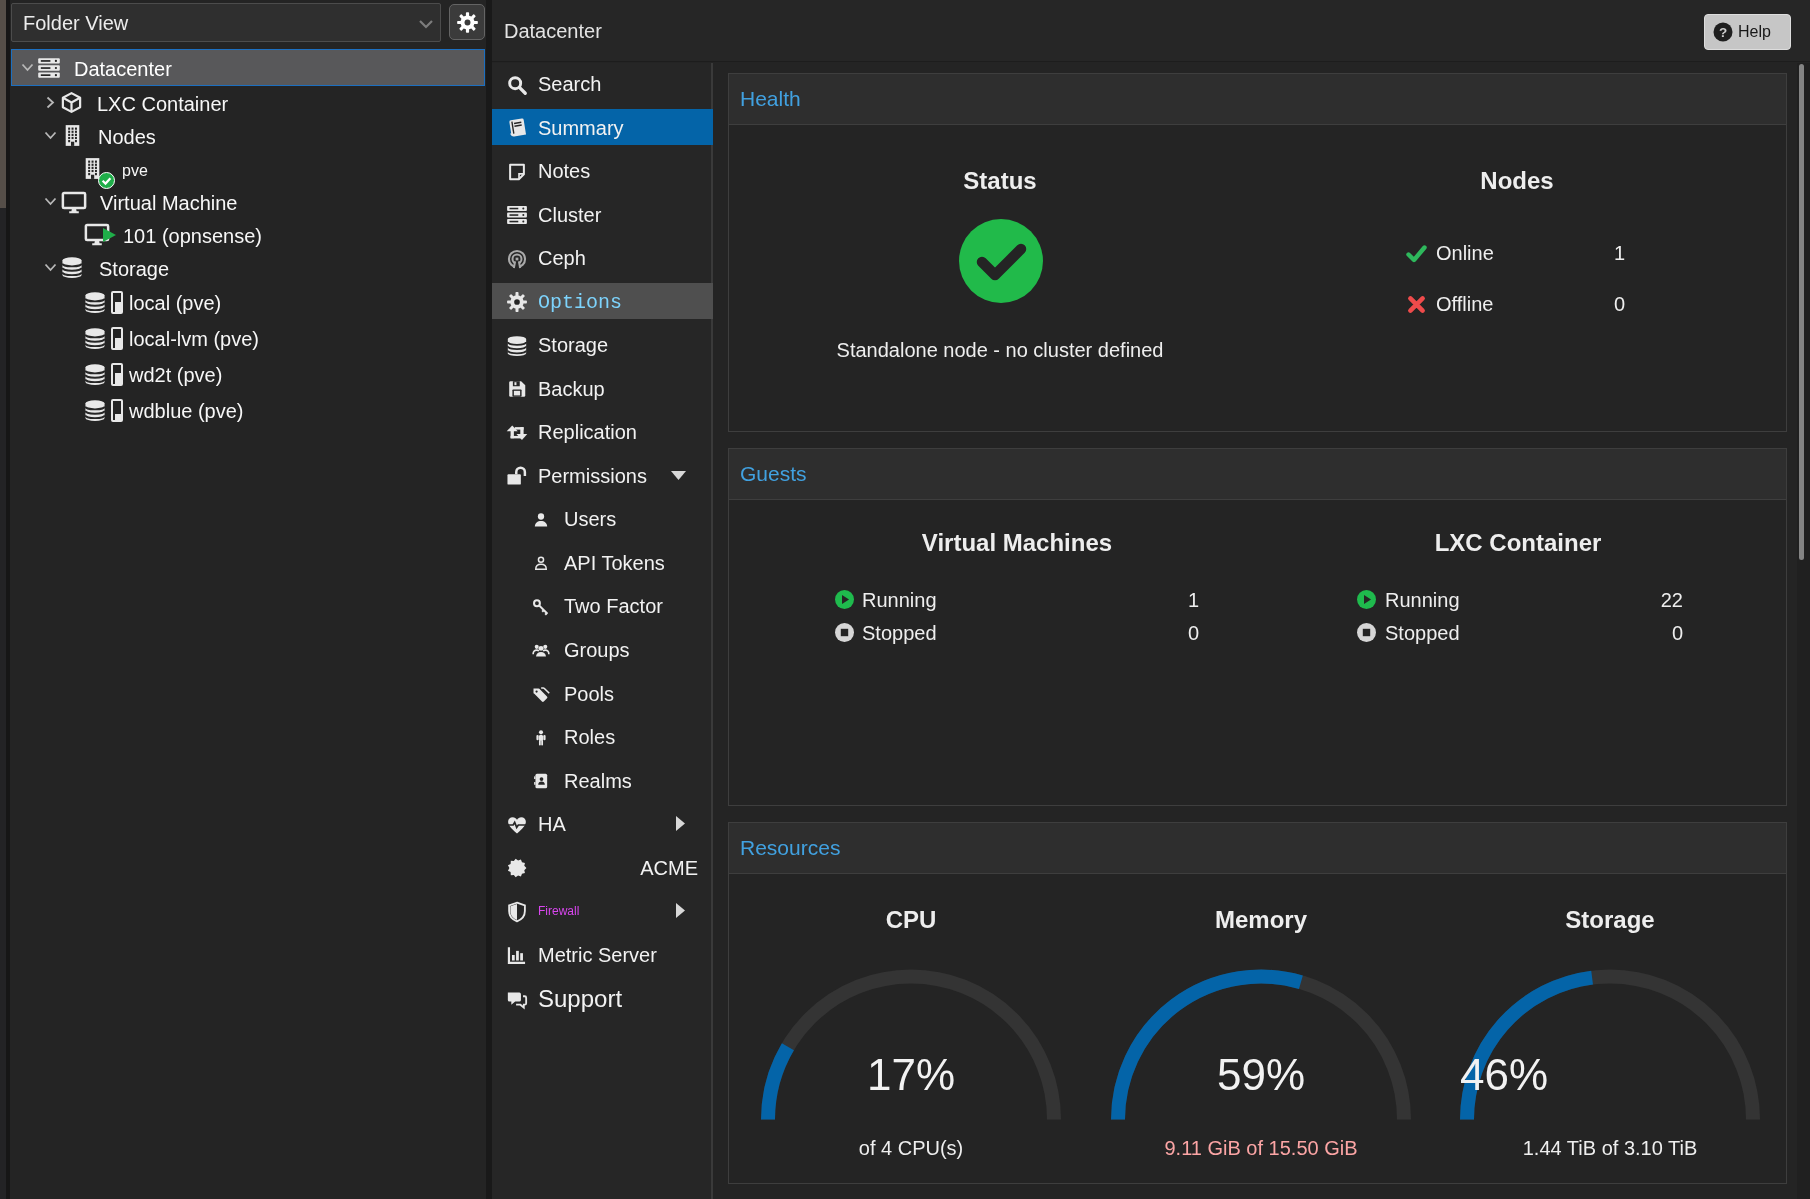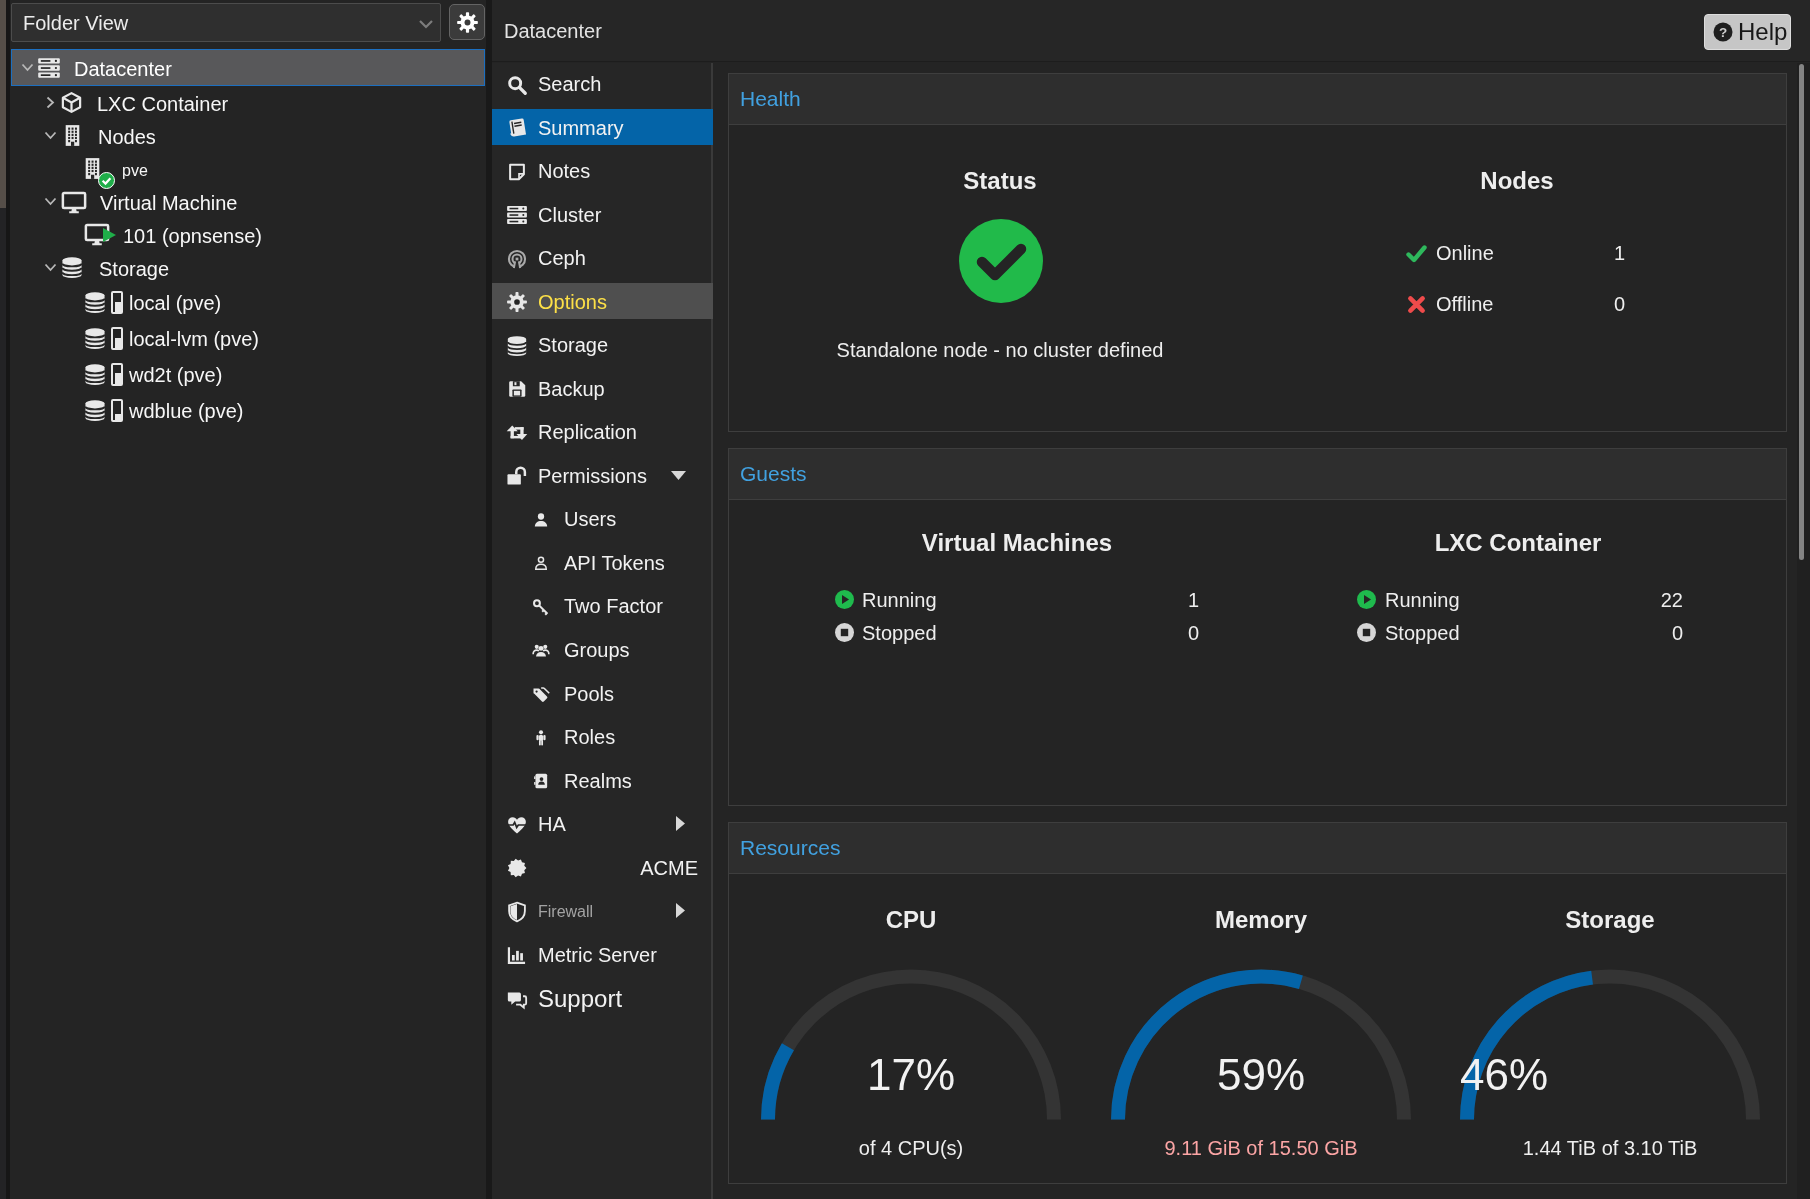--- a/index.html
+++ b/index.html
@@ -7,21 +7,21 @@
 <div style="left:486px;top:0px;width:6px;height:1199px;background:#191919;"></div>
 <div style="left:492px;top:0px;width:1318px;height:62px;background:#262626;border-bottom:1px solid #1d1d1d;"></div>
 <div class="t" style="left:504px;top:18px;width:300px;height:26px;font-size:20px;color:#e3e3e3;line-height:26px;">Datacenter</div>
 <div style="left:1704px;top:14px;width:87px;height:36px;background:#c6c6c6;border:1px solid #dddddd;border-radius:4px;">
     <div style="left:8px;top:7px;width:20px;height:20px;">
       <svg width="20" height="20" viewBox="0 0 20 20">
         <circle cx="10" cy="10" r="9.5" fill="#1f1f1f"></circle>
         <text x="10" y="14.6" text-anchor="middle" font-size="13.5" font-weight="bold" fill="#cccccc" font-family="Liberation Sans">?</text>
       </svg>
     </div>
-    <div style="left:33px;top:5px;width:48px;height:24px;font-size:24px;color:#181818;line-height:24px;">Help</div>
+    <div style="left:33px;top:5px;width:48px;height:24px;font-size:16px;color:#181818;line-height:24px;">Help</div>
   </div>
 <div style="left:492px;top:63px;width:220px;height:1136px;background:#262626;"></div>
 <div style="left:711px;top:63px;width:2px;height:1136px;background:#3a3a3a;"></div>
 <div style="left:713px;top:63px;width:1097px;height:1136px;background:#242424;"></div>
 <div style="left:1797px;top:63px;width:13px;height:1136px;background:#202020;"></div>
 <div style="left:1799px;top:64px;width:5px;height:496px;background:#848484;border-radius:2.5px;"></div>
 <div style="left:11px;top:3px;width:430px;height:39px;background:#2f2f2f;border:1px solid #4c4c4c;border-radius:2px;">
     <div class="t" style="left:11px;top:7px;width:200px;height:24px;font-size:20px;color:#ececec;line-height:24px;">Folder View</div>
     <div style="left:406px;top:15px;width:16px;height:10px;">
       <svg width="16" height="10" viewBox="0 0 16 10">
@@ -285,21 +285,21 @@
       <rect x="10.35" y="1.2" width="3.3" height="5" rx="0.8" fill="#e8e8e8" transform="rotate(45 12 12)"></rect>
       <rect x="10.35" y="1.2" width="3.3" height="5" rx="0.8" fill="#e8e8e8" transform="rotate(90 12 12)"></rect>
       <rect x="10.35" y="1.2" width="3.3" height="5" rx="0.8" fill="#e8e8e8" transform="rotate(135 12 12)"></rect>
       <rect x="10.35" y="1.2" width="3.3" height="5" rx="0.8" fill="#e8e8e8" transform="rotate(180 12 12)"></rect>
       <rect x="10.35" y="1.2" width="3.3" height="5" rx="0.8" fill="#e8e8e8" transform="rotate(225 12 12)"></rect>
       <rect x="10.35" y="1.2" width="3.3" height="5" rx="0.8" fill="#e8e8e8" transform="rotate(270 12 12)"></rect>
       <rect x="10.35" y="1.2" width="3.3" height="5" rx="0.8" fill="#e8e8e8" transform="rotate(315 12 12)"></rect>
       <circle cx="12" cy="12" r="3.1" fill="#262626"></circle>
     </svg>
   </div>
-<div class="t" style="left:538px;top:288.75px;width:160px;height:27px;font-size:20px;color:#fde047;line-height:27px;">Options</div>
+<div class="t" style="left:538px;top:288.75px;width:160px;height:27px;font-size:20px;color:#7dd3fc;line-height:27px;font-family:Liberation Mono, monospace;">Options</div>
 <div style="left:492px;top:326.78px;width:221px;height:36px;"></div>
 <div style="left:506px;top:334.78px;width:22px;height:22px;">
     <svg width="22" height="22" viewBox="0 0 23 24">
       <ellipse cx="11.5" cy="4.4" rx="10" ry="3.1" fill="#e8e8e8"></ellipse>
       <path d="M1.5 4.4 v15.4 a10 3.1 0 0 0 20 0 V4.4 z" fill="#e8e8e8"></path>
       <path d="M1.5 7.7 a10 3.1 0 0 0 20 0" fill="none" stroke="#262626" stroke-width="1.9"></path>
       <path d="M1.5 12.3 a10 3.1 0 0 0 20 0" fill="none" stroke="#262626" stroke-width="1.9"></path>
       <path d="M1.5 16.9 a10 3.1 0 0 0 20 0" fill="none" stroke="#262626" stroke-width="1.9"></path>
     </svg>
   </div>
@@ -431,21 +431,21 @@
     </svg>
   </div>
 <div class="t" style="left:538px;top:854.64px;width:160px;height:27px;font-size:20px;color:#f2f2f2;line-height:27px;text-align:right;">ACME</div>
 <div style="left:492px;top:892.6700000000001px;width:221px;height:36px;"></div>
 <div style="left:506px;top:900.6700000000001px;width:22px;height:22px;">
     <svg width="22" height="22" viewBox="0 0 24 24">
       <path d="M12 1.8 L20.6 4.8 V11 c0 5.8-3.7 9.4-8.6 11.2 C7.1 20.4 3.4 16.8 3.4 11 V4.8 z" fill="none" stroke="#e8e8e8" stroke-width="2"></path>
       <path d="M12 3.2 V20.8 C8 19.2 4.8 16.2 4.8 11 V5.8 z" fill="#e8e8e8"></path>
     </svg>
   </div>
-<div class="t" style="left:538px;top:898.1700000000001px;width:160px;height:27px;font-size:16px;color:#a3a3a3;line-height:27px;">Firewall</div>
+<div class="t" style="left:538px;top:898.1700000000001px;width:160px;height:27px;font-size:12px;color:#d946ef;line-height:27px;">Firewall</div>
 <div style="left:676px;top:903.1700000000001px;width:9px;height:15px;">
     <svg width="9" height="15" viewBox="0 0 9 15">
       <polygon points="0,0 9,7.5 0,15" fill="#d8d8d8"></polygon>
     </svg>
   </div>
 <div style="left:492px;top:936.2px;width:221px;height:36px;"></div>
 <div style="left:506px;top:944.2px;width:22px;height:22px;">
     <svg width="22" height="22" viewBox="0 0 24 24">
       <path d="M3.2 3.5 v17 h17.6" fill="none" stroke="#e8e8e8" stroke-width="2.4"></path>
       <rect x="6.5" y="12" width="3" height="6" fill="#e8e8e8"></rect>

